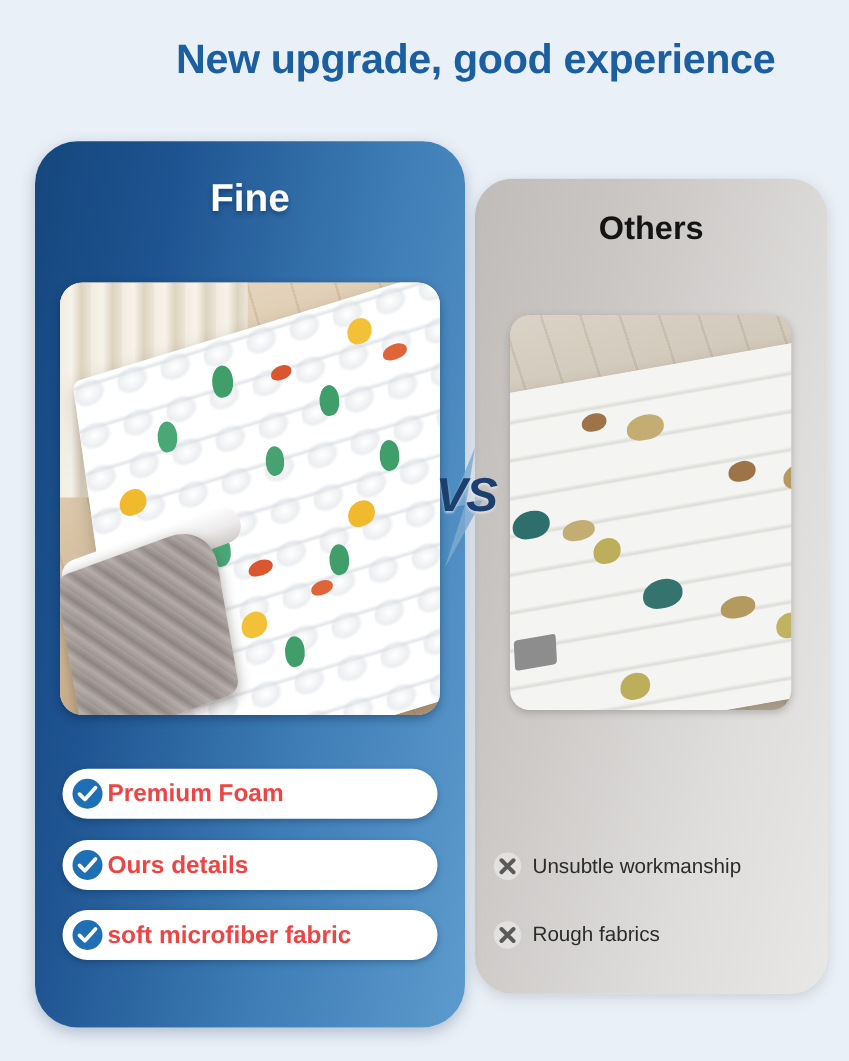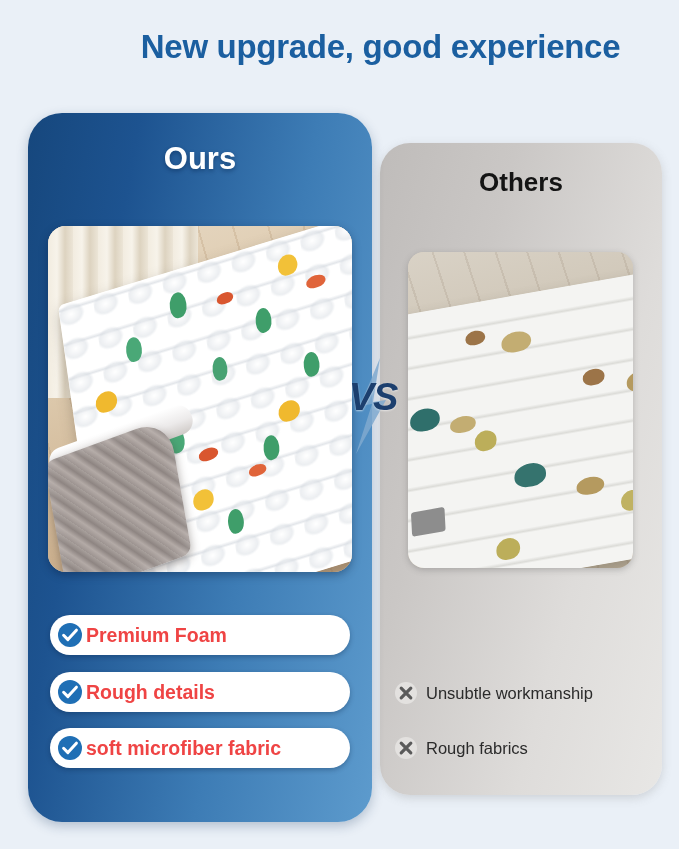--- a/index.html
+++ b/index.html
@@ -281,21 +281,21 @@
     flex: 0 0 auto;
   }
 </style>
 </head>
 <body>
 
 <div class="headline">New upgrade, good experience</div>
 
 <div class="card card-ours">
 
-  <div class="card-title title-ours">Ours</div>
+  <div class="card-title title-ours">Fine</div>
 
   <div class="photo photo-ours">
     <div class="floor"></div>
     <div class="curtain"></div>
 
     <div class="mat-ours">
       <div class="puffs"></div>
 
       <div class="motif" style="left:112px;top:22px;width:17px;height:25px;background:#3f9e6a;"></div>
       <div class="motif" style="left:62px;top:52px;width:16px;height:24px;background:#4aa877;"></div>
@@ -329,21 +329,21 @@
       <path d="M6.6 13.3 L10.9 17.6 L19.4 8.2" stroke="#ffffff" stroke-width="3" fill="none" stroke-linecap="round" stroke-linejoin="round"></path>
     </svg>
     <span class="pill-label">Premium Foam</span>
   </div>
 
   <div class="pill" style="top:559px;width:300px;">
     <svg class="check-icon" viewBox="0 0 26 26">
       <circle cx="13" cy="13" r="12" fill="#1f6fb5"></circle>
       <path d="M6.6 13.3 L10.9 17.6 L19.4 8.2" stroke="#ffffff" stroke-width="3" fill="none" stroke-linecap="round" stroke-linejoin="round"></path>
     </svg>
-    <span class="pill-label">Rough details</span>
+    <span class="pill-label">Ours details</span>
   </div>
 
   <div class="pill" style="top:615px;width:300px;">
     <svg class="check-icon" viewBox="0 0 26 26">
       <circle cx="13" cy="13" r="12" fill="#1f6fb5"></circle>
       <path d="M6.6 13.3 L10.9 17.6 L19.4 8.2" stroke="#ffffff" stroke-width="3" fill="none" stroke-linecap="round" stroke-linejoin="round"></path>
     </svg>
     <span class="pill-label">soft microfiber fabric</span>
   </div>
 </div>

